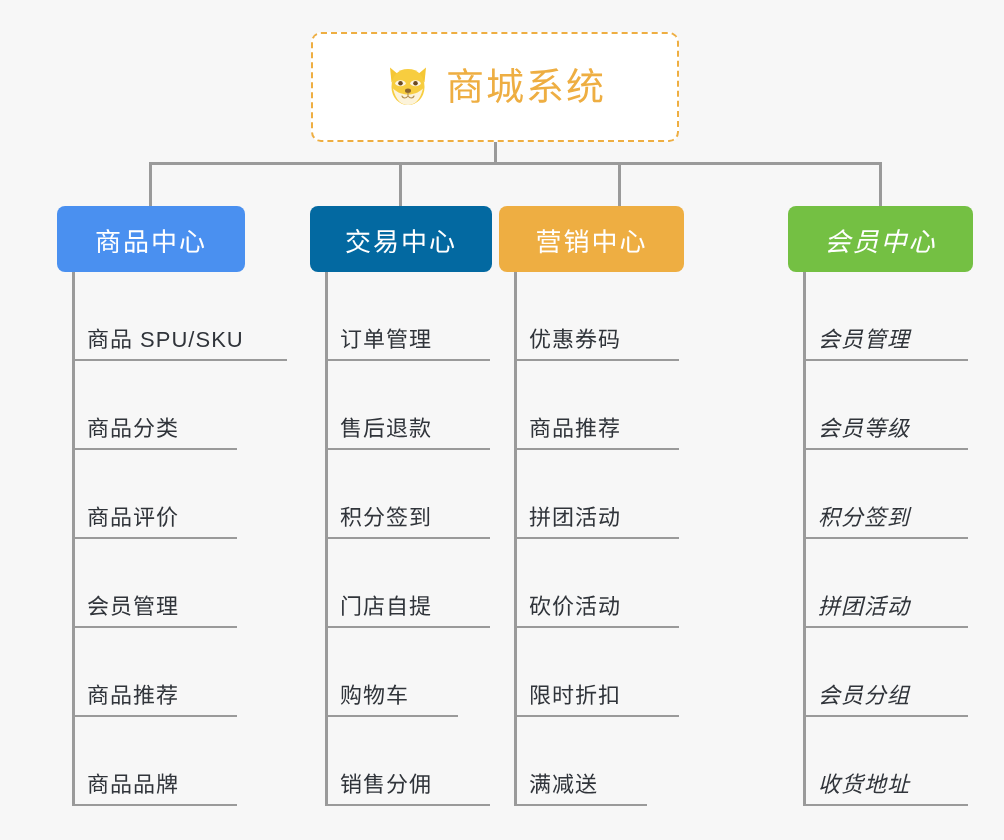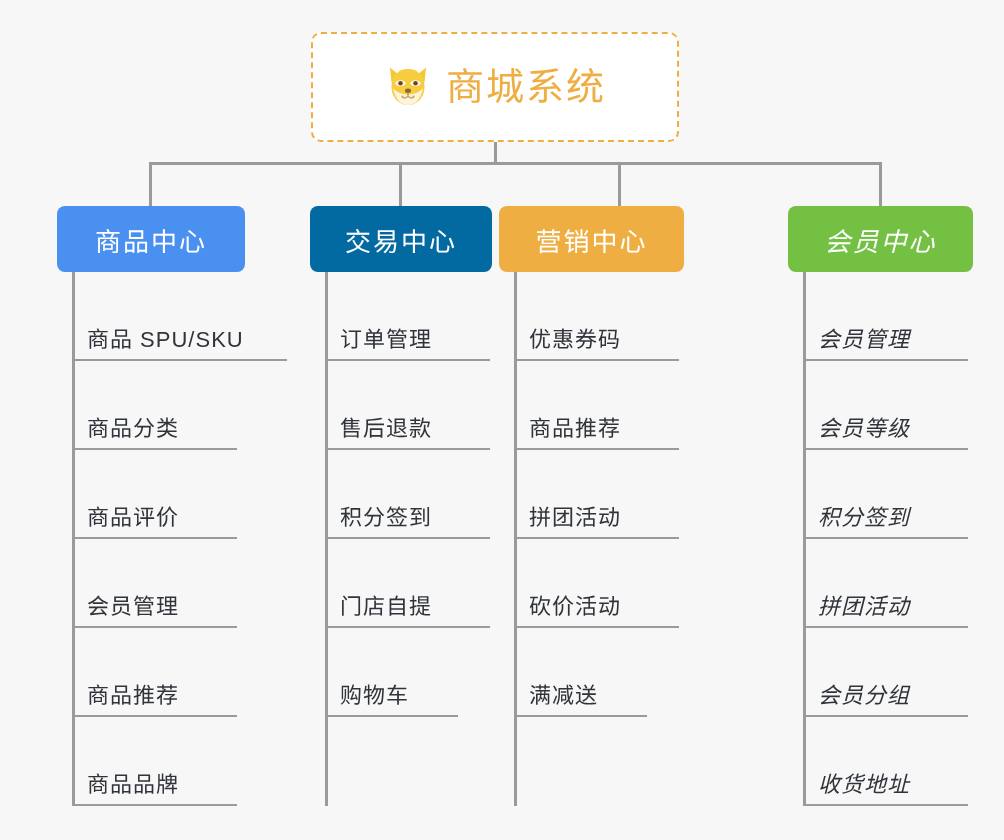--- a/index.html
+++ b/index.html
@@ -209,20 +209,24 @@
         <span class="leaf-rule" style="left: 15px; width: 165px; background: rgb(154, 154, 154);"></span>
       </li>
       <li class="leaf-item">
         <span class="leaf-label">门店自提</span>
         <span class="leaf-rule" style="left: 15px; width: 165px; background: rgb(154, 154, 154);"></span>
       </li>
       <li class="leaf-item">
         <span class="leaf-label">购物车</span>
         <span class="leaf-rule" style="left: 15px; width: 133px; background: rgb(154, 154, 154);"></span>
       </li>
+      <li class="leaf-item">
+        <span class="leaf-label">销售分佣</span>
+        <span class="leaf-rule" style="left: 15px; width: 165px; background: rgb(154, 154, 154);"></span>
+      </li>
     </ul>
   </div>
 
   <div class="column" id="col-2" style="left: 499px; width: 185px;">
     <div class="cat-header" style="background: rgb(238, 174, 66); color: rgb(255, 255, 255);">
       <span>营销中心</span>
     </div>
     <div class="spine" style="background: rgb(154, 154, 154); left: 15px; height: 534px;"></div>
     <ul class="leaf-list">
       <li class="leaf-item">
@@ -235,20 +239,24 @@
       </li>
       <li class="leaf-item">
         <span class="leaf-label">拼团活动</span>
         <span class="leaf-rule" style="left: 15px; width: 165px; background: rgb(154, 154, 154);"></span>
       </li>
       <li class="leaf-item">
         <span class="leaf-label">砍价活动</span>
         <span class="leaf-rule" style="left: 15px; width: 165px; background: rgb(154, 154, 154);"></span>
       </li>
       <li class="leaf-item">
+        <span class="leaf-label">限时折扣</span>
+        <span class="leaf-rule" style="left: 15px; width: 165px; background: rgb(154, 154, 154);"></span>
+      </li>
+      <li class="leaf-item">
         <span class="leaf-label">满减送</span>
         <span class="leaf-rule" style="left: 15px; width: 133px; background: rgb(154, 154, 154);"></span>
       </li>
     </ul>
   </div>
 
   <div class="column" id="col-3" style="left: 788px; width: 185px; font-style: italic;">
     <div class="cat-header" style="background: rgb(116, 192, 67); color: rgb(255, 255, 255);">
       <span>会员中心</span>
     </div>

